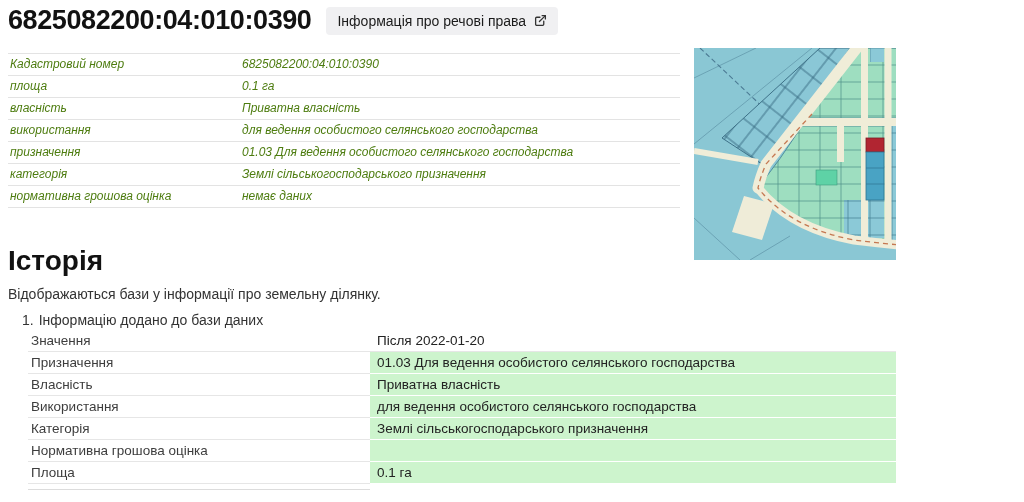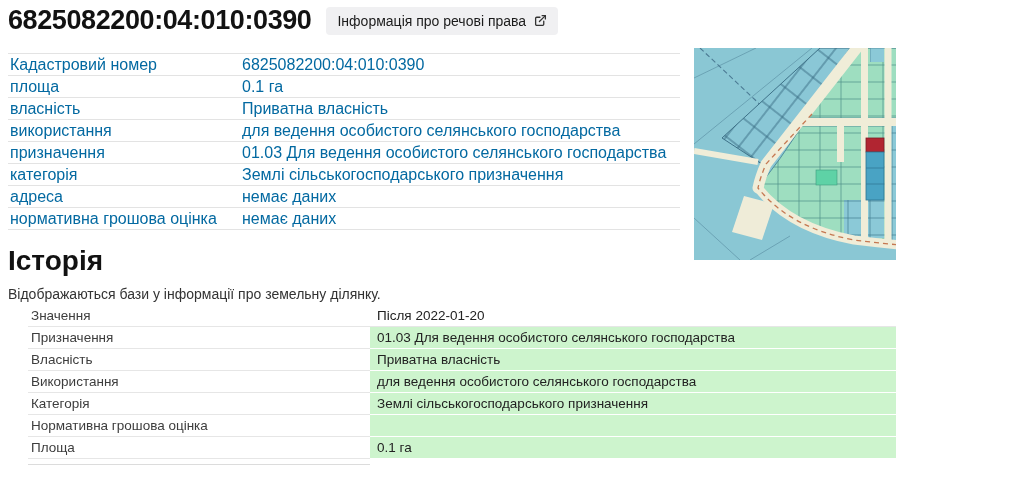--- a/index.html
+++ b/index.html
@@ -8,22 +8,22 @@
 
   
   .header-row { position:absolute; top:0; left:0; display:flex; align-items:center; gap:15px; padding:5px 0 0 8px; }
   .title { margin:0; font-size:27px; font-weight:700; color:#121212; letter-spacing:-0.4px; white-space:nowrap; }
   .rights-btn { display:inline-flex; align-items:center; gap:8px; background:#f0f0f2; border:none; border-radius:4px;
                 padding:6px 11px; font-size:14px; color:#1b1b1b; font-family:inherit; cursor:pointer; white-space:nowrap;justify-content:center; }
   .rights-btn svg { display:block; }
 
   
   .props-table { position:absolute; top:53px; left:8px; width:672px; border-collapse:collapse; table-layout:fixed; }
-  .props-table td { border-top:1px solid #e3e3e3; font-size:16px; color:#0369a1; padding:3px 6px 3px 2px;
-                    height:14px; line-height:15px; vertical-align:middle; white-space:nowrap; overflow:hidden; }
+  .props-table td { border-top:1px solid #e3e3e3; font-size:12px; color:#4d7c0f; padding:3px 6px 3px 2px;
+                    height:14px; line-height:15px; vertical-align:middle; white-space:nowrap; overflow:hidden;font-style:italic; }
   .props-table tr:last-child td { border-bottom:1px solid #e3e3e3; }
   .props-table td.plabel { width:232px; }
 
   
   .map-wrap { position:absolute; top:48px; left:694px; width:330px; height:212px; cursor:grab; }
   .map-wrap svg { display:block; }
 
   
   .history { position:absolute; top:244px; left:8px; width:1008px; }
   .hist-heading { margin:0; font-size:28px; font-weight:700; color:#121212; line-height:33px; }
@@ -77,24 +77,20 @@
       </tr>
       <tr>
         <td class="plabel">призначення</td>
         <td class="pvalue">01.03 Для ведення особистого селянського господарства</td>
       </tr>
       <tr>
         <td class="plabel">категорія</td>
         <td class="pvalue">Землі сільськогосподарського призначення</td>
       </tr>
       <tr>
-        <td class="plabel">адреса</td>
-        <td class="pvalue">немає даних</td>
-      </tr>
-      <tr>
         <td class="plabel">нормативна грошова оцінка</td>
         <td class="pvalue">немає даних</td>
       </tr>
     </tbody>
   </table>
 
   <div class="map-wrap">
     <svg width="330" height="212" viewBox="0 0 330 212">
       <defs>
         <pattern id="pg" width="21" height="17" patternUnits="userSpaceOnUse">
@@ -164,20 +160,23 @@
         <circle cx="311" cy="193.8" r="1.2" fill="#ffffff"></circle>
         <rect x="310" y="196" width="2.1" height="6" rx="1" fill="#ffffff"></rect>
       </g>
     </svg>
   </div>
 
   <div class="history">
     <h2 class="hist-heading">Історія</h2>
     <p class="hist-desc">Відображаються бази у інформації про земельну ділянку.</p>
 
+    <div class="entry-head">
+      <span class="entry-index">1.</span><span>Інформацію додано до бази даних</span>
+    </div>
 
     <table class="hist">
       <tbody>
         <tr>
           <td class="hlabel">Значення</td>
           <td class="hvalue">Після 2022-01-20</td>
         </tr>
         <tr class="added">
           <td class="hlabel">Призначення</td>
           <td class="hvalue">01.03 Для ведення особистого селянського господарства</td>

